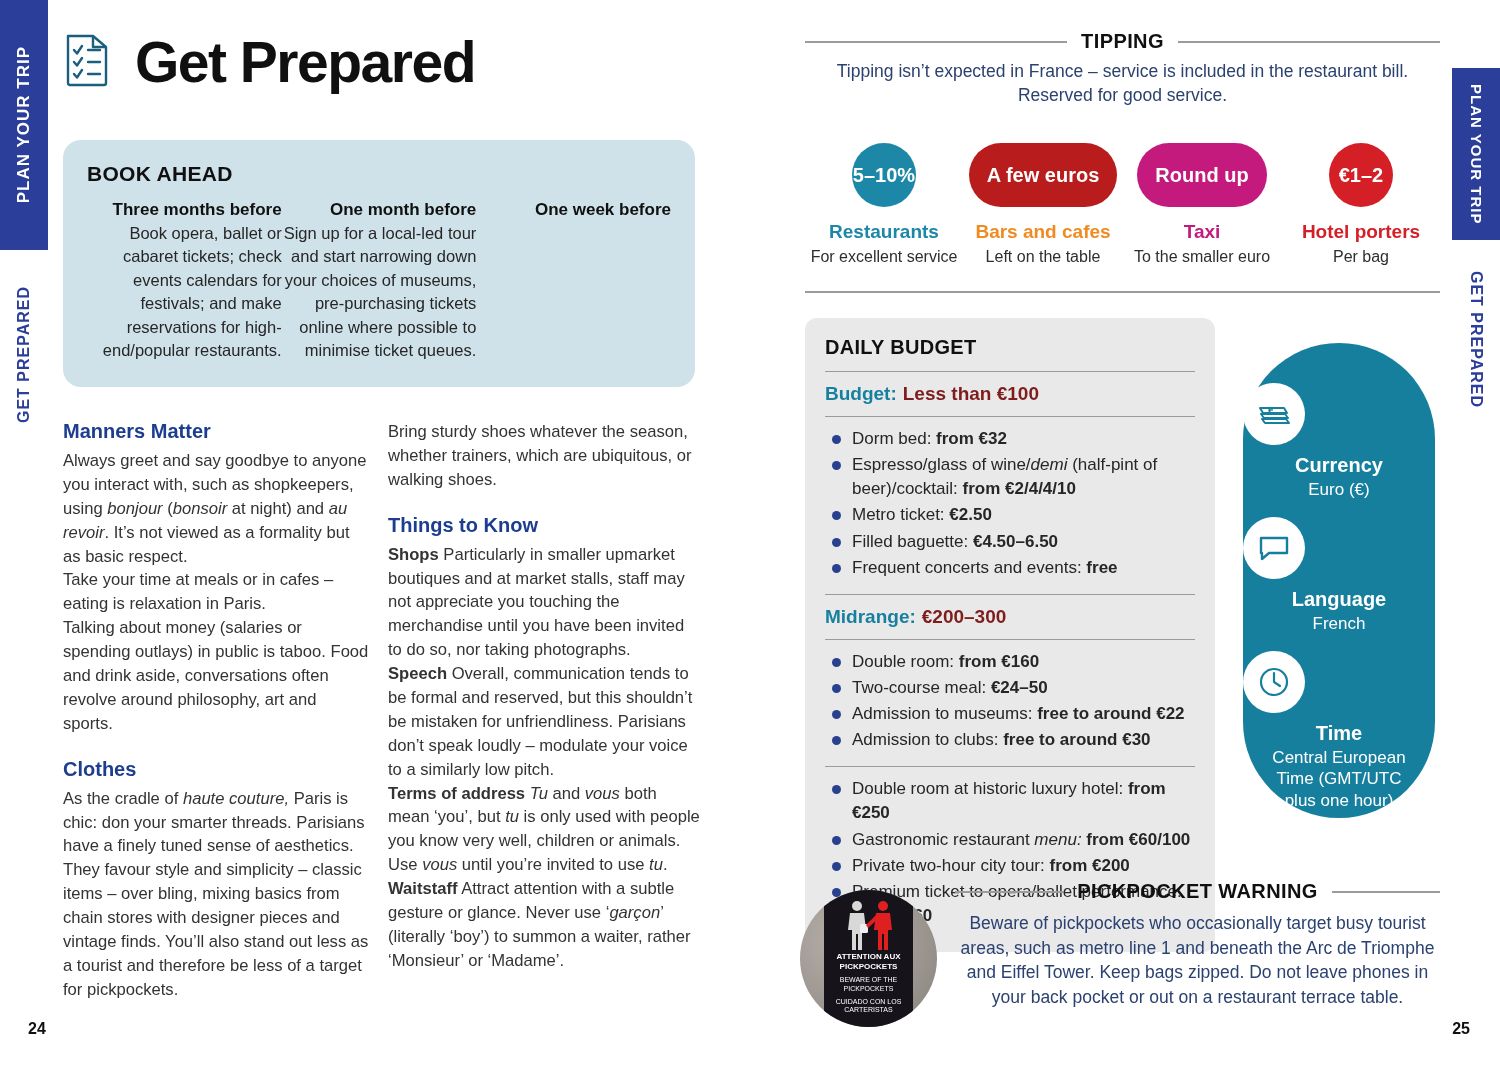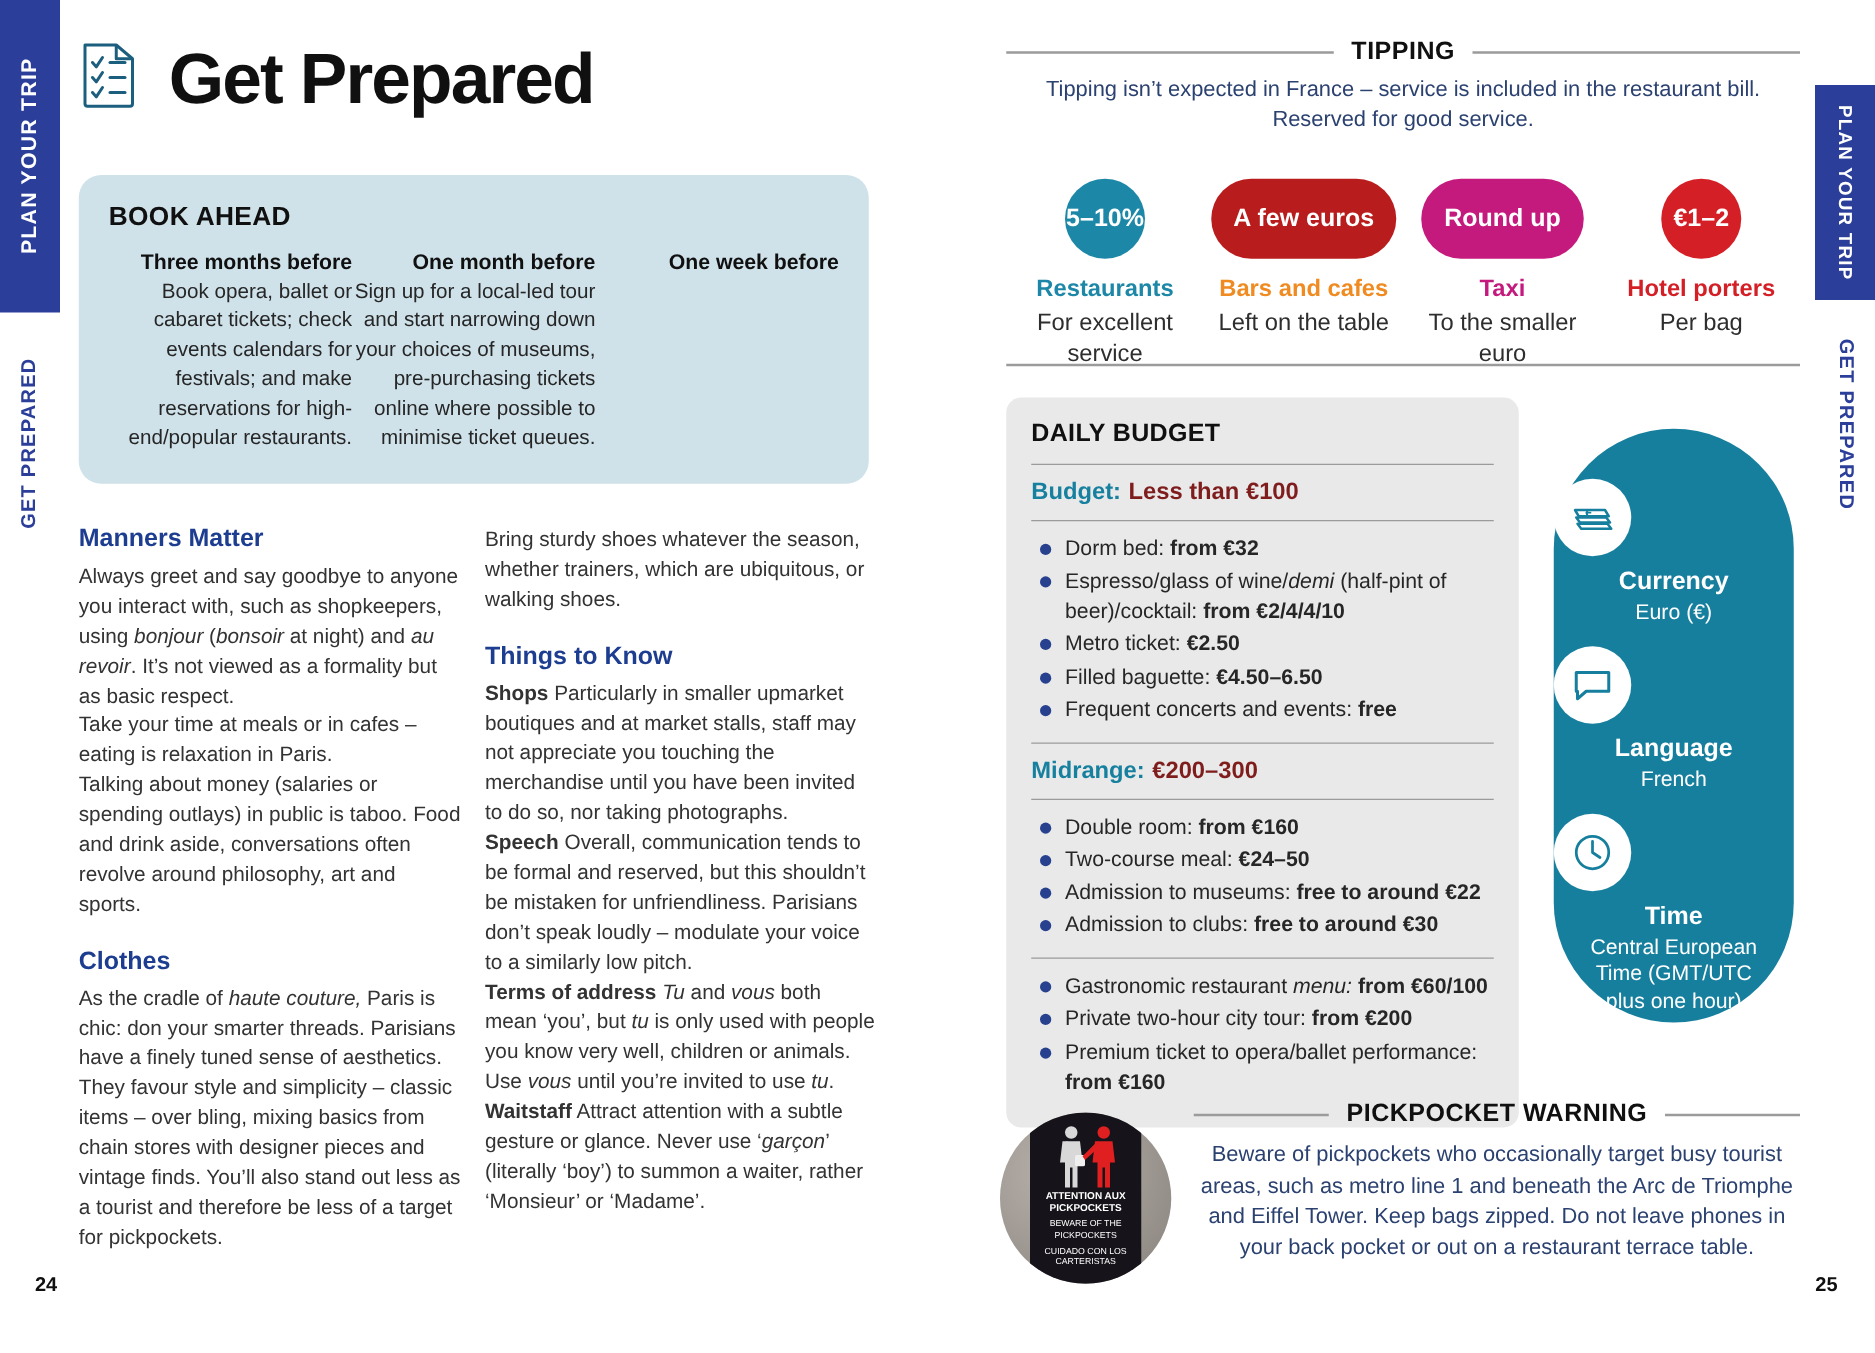--- a/index.html
+++ b/index.html
@@ -36,21 +36,21 @@
   #tipping{position:absolute;left:805px;top:30px;width:635px;}
   .rule-heading{display:flex;align-items:center;gap:14px;}
   .rule-heading .line{flex:1;height:2px;background:#9b9b9b;}
   .rule-heading .rh-text{font-weight:700;font-size:20px;letter-spacing:.4px;color:#101010;white-space:nowrap;}
   .tip-sub{text-align:center;color:#2b4170;font-size:17.5px;line-height:1.35;margin:7px 0 0;}
   #badges{display:flex;justify-content:space-between;margin-top:36px;}
   .badge-item{width:158px;display:flex;flex-direction:column;align-items:center;}
   .badge-shape{height:64px;min-width:64px;border-radius:32px;display:flex;align-items:center;justify-content:center;
                color:#fff;font-weight:700;font-size:20px;padding:0 18px;box-sizing:border-box;}
   .badge-label{margin-top:14px;font-weight:700;font-size:19px;}
-  .badge-sub{margin-top:4px;font-size:19px;color:#2e2e2e;text-align:center;line-height:1.3;}
+  .badge-sub{margin-top:4px;font-size:16px;color:#2e2e2e;text-align:center;line-height:1.3;}
   #tip-divider{position:absolute;left:805px;top:291px;width:635px;height:2px;background:#9b9b9b;}
   #budget-box{position:absolute;left:805px;top:318px;width:410px;background:#e9e9ea;border-radius:12px;
               padding:18px 20px 10px;box-sizing:border-box;}
   #budget-box h2{margin:0;font-size:20px;letter-spacing:.3px;color:#101010;padding-bottom:12px;
                  border-bottom:1.5px solid #9b9b9b;}
   .tier-head{display:flex;gap:6px;padding:11px 0;border-bottom:1.5px solid #9b9b9b;font-size:19px;font-weight:700;}
   .tier-name{color:#17809f;}
   .tier-range{color:#7f1d1d;}
   .tier-list{list-style:none;margin:0;padding:10px 0 12px;}
   .tier-list.has-rule{border-bottom:1.5px solid #9b9b9b;}
@@ -205,20 +205,21 @@
           <span class="tier-name">Midrange:</span>
           <span class="tier-range">€200–300</span>
         </div>
         <ul class="tier-list has-rule">
           <li>Double room: <b>from €160</b></li>
           <li>Two-course meal: <b>€24–50</b></li>
           <li>Admission to museums: <b>free to around €22</b></li>
           <li>Admission to clubs: <b>free to around €30</b></li>
         </ul>
         <ul class="tier-list">
+          <li>Double room at historic luxury hotel: <b>from €250</b></li>
           <li>Gastronomic restaurant <i>menu:</i> <b>from €60/100</b></li>
           <li>Private two-hour city tour: <b>from €200</b></li>
           <li>Premium ticket to opera/ballet performance: <b>from €160</b></li>
         </ul>
       </div>
   </div>
 
   <div id="info-pill">
     <div id="info-items">
         <div class="info-icon">

